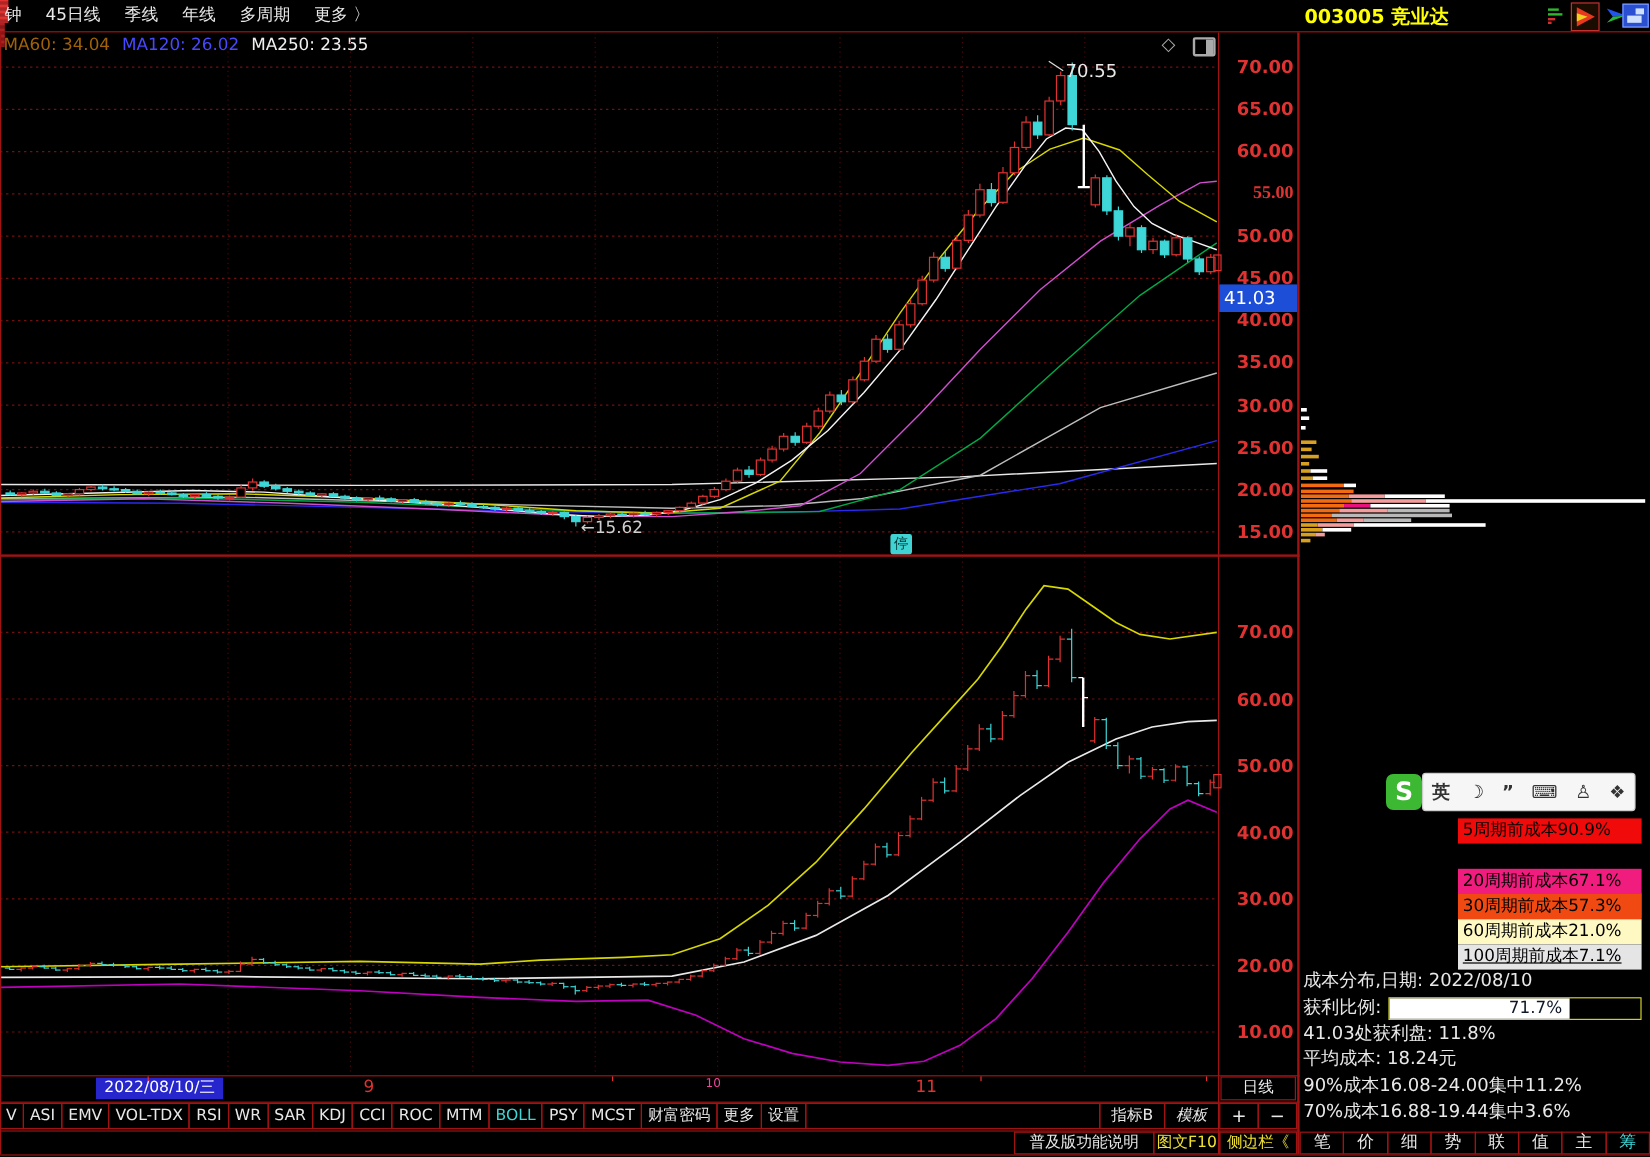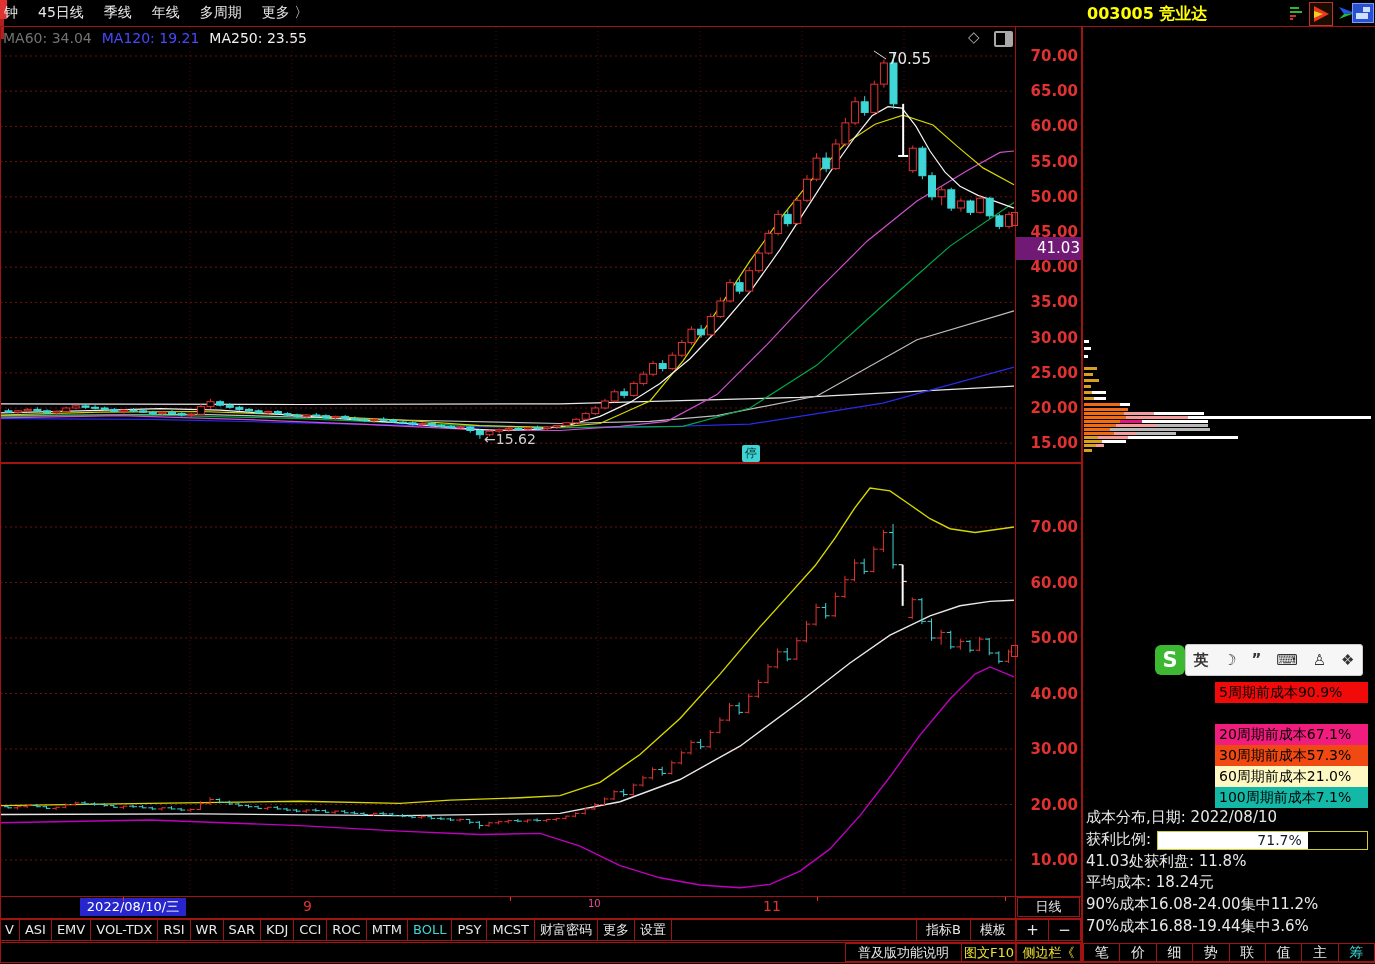--- a/index.html
+++ b/index.html
@@ -63,22 +63,22 @@
     <div class="abs" style="left:1352px;top:3px;width:20px;height:18px;background:#2a4fd0;border:1px solid #7a9aff;">
       <svg width="20" height="18" style="position:static">
           <rect x="3" y="9" width="12" height="6" fill="#cfe0ff"></rect>
           <rect x="10" y="3" width="7" height="5" fill="#cfe0ff"></rect>
         </svg>
     </div>
   </div>
   <div class="hline" style="left:0;top:26px;width:1375px;"></div>
 
   <div id="ma-labels" class="abs" style="left:3px;top:30px;display:flex;gap:10px;font-size:14px;">
-      <span style="color: #737373;">MA60: 34.04</span>
-      <span style="color: rgb(72, 72, 255);">MA120: 19.21</span>
+      <span style="color: #a16207;">MA60: 34.04</span>
+      <span style="color: rgb(72, 72, 255);">MA120: 26.02</span>
       <span style="color: rgb(240, 240, 240);">MA250: 23.55</span>
     </div>
 
   <div class="abs" style="left:968px;top:28px;color:#aaa;font-size:15px;">◇</div>
   <div class="abs" style="left:994px;top:31px;width:15px;height:12px;border:2px solid #aaa;border-radius:2px;">
     <div style="position:absolute;right:0;top:0;width:6px;height:12px;background:#aaa;"></div>
   </div>
 
   <svg id="main-svg" style="left:0;top:27px;" width="1016" height="435">
       <line x1="190" y1="0" x2="190" y2="435" stroke="#4a0808" stroke-dasharray="1,3"></line>
@@ -711,21 +711,21 @@
   <div class="hline" style="left:0;top:942px;width:1083px;"></div>
   <div class="hline" style="left:0;top:962px;width:1375px;"></div>
 
   <div id="axis-labels">
       <div class="axis-label" style="left: 1022px; top: 47px;">70.00</div>
       <div style="left: 1016px; top: 56px; width: 7px; height: 1px; background: rgb(225, 50, 50);"></div>
       <div class="axis-label" style="left: 1022px; top: 82px;">65.00</div>
       <div style="left: 1016px; top: 91px; width: 7px; height: 1px; background: rgb(225, 50, 50);"></div>
       <div class="axis-label" style="left: 1022px; top: 117px;">60.00</div>
       <div style="left: 1016px; top: 126px; width: 7px; height: 1px; background: rgb(225, 50, 50);"></div>
-      <div class="axis-label" style="left: 1022px; top: 153px;">55.00</div>
+      <div class="axis-label" style="left: 1022px; top: 153px; font-family: Liberation Serif, serif;">55.00</div>
       <div style="left: 1016px; top: 162px; width: 7px; height: 1px; background: rgb(225, 50, 50);"></div>
       <div class="axis-label" style="left: 1022px; top: 188px;">50.00</div>
       <div style="left: 1016px; top: 197px; width: 7px; height: 1px; background: rgb(225, 50, 50);"></div>
       <div class="axis-label" style="left: 1022px; top: 223px;">45.00</div>
       <div style="left: 1016px; top: 232px; width: 7px; height: 1px; background: rgb(225, 50, 50);"></div>
       <div class="axis-label" style="left: 1022px; top: 258px;">40.00</div>
       <div style="left: 1016px; top: 267px; width: 7px; height: 1px; background: rgb(225, 50, 50);"></div>
       <div class="axis-label" style="left: 1022px; top: 293px;">35.00</div>
       <div style="left: 1016px; top: 302px; width: 7px; height: 1px; background: rgb(225, 50, 50);"></div>
       <div class="axis-label" style="left: 1022px; top: 329px;">30.00</div>
@@ -765,22 +765,22 @@
       <div style="left: 1016px; top: 499px; width: 4px; height: 1px; background: rgb(176, 32, 32);"></div>
       <div style="left: 1016px; top: 555px; width: 4px; height: 1px; background: rgb(176, 32, 32);"></div>
       <div style="left: 1016px; top: 610px; width: 4px; height: 1px; background: rgb(176, 32, 32);"></div>
       <div style="left: 1016px; top: 666px; width: 4px; height: 1px; background: rgb(176, 32, 32);"></div>
       <div style="left: 1016px; top: 721px; width: 4px; height: 1px; background: rgb(176, 32, 32);"></div>
       <div style="left: 1016px; top: 777px; width: 4px; height: 1px; background: rgb(176, 32, 32);"></div>
       <div style="left: 1016px; top: 832px; width: 4px; height: 1px; background: rgb(176, 32, 32);"></div>
       <div style="left: 1016px; top: 888px; width: 4px; height: 1px; background: rgb(176, 32, 32);"></div>
     </div>
 
-  <div class="abs" style="left:1016px;top:237px;width:65px;height:23px;background:#701a75;color:#fff;
-              font-size:15px;line-height:23px;padding-left:21px;box-sizing:border-box;">41.03</div>
+  <div class="abs" style="left:1016px;top:237px;width:65px;height:23px;background:#1d4ed8;color:#fff;
+              font-size:15px;line-height:23px;padding-left:4px;box-sizing:border-box;">41.03</div>
   <div class="abs" style="left:1011px;top:212px;width:5px;height:12px;border:1px solid #e13232;"></div>
   <div class="abs" style="left:1011px;top:645px;width:5px;height:10px;border:1px solid #e13232;"></div>
 
   <div class="abs" style="left:80px;top:898px;width:106px;height:18px;background:#2626cc;color:#fff;
               font-size:13px;line-height:18px;text-align:center;">2022/08/10/三</div>
   <div id="month-labels">
       <div style="left: 303px; top: 898px; color: rgb(225, 50, 50); font-size: 14px; position: absolute;">9</div>
       <div style="left: 588px; top: 898px; color: #ec4899; font-size: 10px; position: absolute;">10</div>
       <div style="left: 763px; top: 898px; color: rgb(225, 50, 50); font-size: 14px; position: absolute;">11</div>
       <div style="left: 123px; top: 897px; width: 1px; height: 4px; background: rgb(225, 50, 50); position: absolute;"></div>
@@ -803,21 +803,21 @@
       <div class="tab">ROC</div>
       <div class="tab">MTM</div>
       <div class="tab active">BOLL</div>
       <div class="tab">PSY</div>
       <div class="tab">MCST</div>
       <div class="tab">财富密码</div>
       <div class="tab">更多</div>
       <div class="tab">设置</div>
       <div class="tab" style="flex: 1 1 0%;"></div>
       <div class="tab" style="padding: 0px 9px;">指标B</div>
-      <div class="tab" style="padding: 0px 9px;">模板</div>
+      <div class="tab" style="padding: 0px 9px; font-style: italic;">模板</div>
     </div>
   <div class="cell" style="left:1016px;top:919px;width:33px;height:22px;line-height:20px;font-size:15px;">+</div>
   <div class="cell" style="left:1048px;top:919px;width:33px;height:22px;line-height:20px;font-size:15px;">−</div>
 
   <div class="cell" style="left:845px;top:943px;width:117px;height:19px;line-height:17px;">普及版功能说明</div>
   <div class="cell" style="left:961px;top:943px;width:56px;height:19px;line-height:17px;color:#f0e030;">图文F10</div>
   <div class="cell" style="left:1016px;top:943px;width:65px;height:19px;line-height:17px;color:#f0e030;">侧边栏《</div>
   <div id="side-buttons" class="abs" style="left:1084px;top:943px;width:291px;height:19px;display:flex;">
       <div class="sbtn">笔</div>
       <div class="sbtn">价</div>
@@ -843,21 +843,21 @@
         <span>❖</span>
       </div>
   </div>
 
   <div id="legend">
       <div class="legend-row" style="top: 682px; background: rgb(240, 10, 10);">5周期前成本90.9%</div>
       <div class="legend-row" style="top: 744px; background: #0f766e;">10周期前成本79.8%</div>
       <div class="legend-row" style="top: 724px; background: rgb(240, 29, 127);">20周期前成本67.1%</div>
       <div class="legend-row" style="top: 745px; background: rgb(240, 74, 18);">30周期前成本57.3%</div>
       <div class="legend-row" style="top: 766px; background: #fef9c3;">60周期前成本21.0%</div>
-      <div class="legend-row" style="top: 787px; background: #14b8a6;">100周期前成本7.1%</div>
+      <div class="legend-row" style="top: 787px; background: #e5e5e5; text-decoration: underline;">100周期前成本7.1%</div>
     </div>
 
   <div class="info-line" style="top:808px;">成本分布,日期: 2022/08/10</div>
   <div class="info-line" style="top:830px;">获利比例:</div>
   <div class="abs" style="left:1157px;top:831px;width:211px;height:19px;border:1px solid #cfcf2a;box-sizing:border-box;background:#000;">
     <div id="profit-fill" style="height: 100%; background: rgb(255, 255, 255); color: #0f172a; font-size: 14px; line-height: 17px; text-align: right; padding-right: 6px; box-sizing: border-box; width: 71.7%;">71.7%</div>
   </div>
   <div id="info-lines">
       <div class="info-line" style="top: 852px;">41.03处获利盘: 11.8%</div>
       <div class="info-line" style="top: 873px;">平均成本: 18.24元</div>

